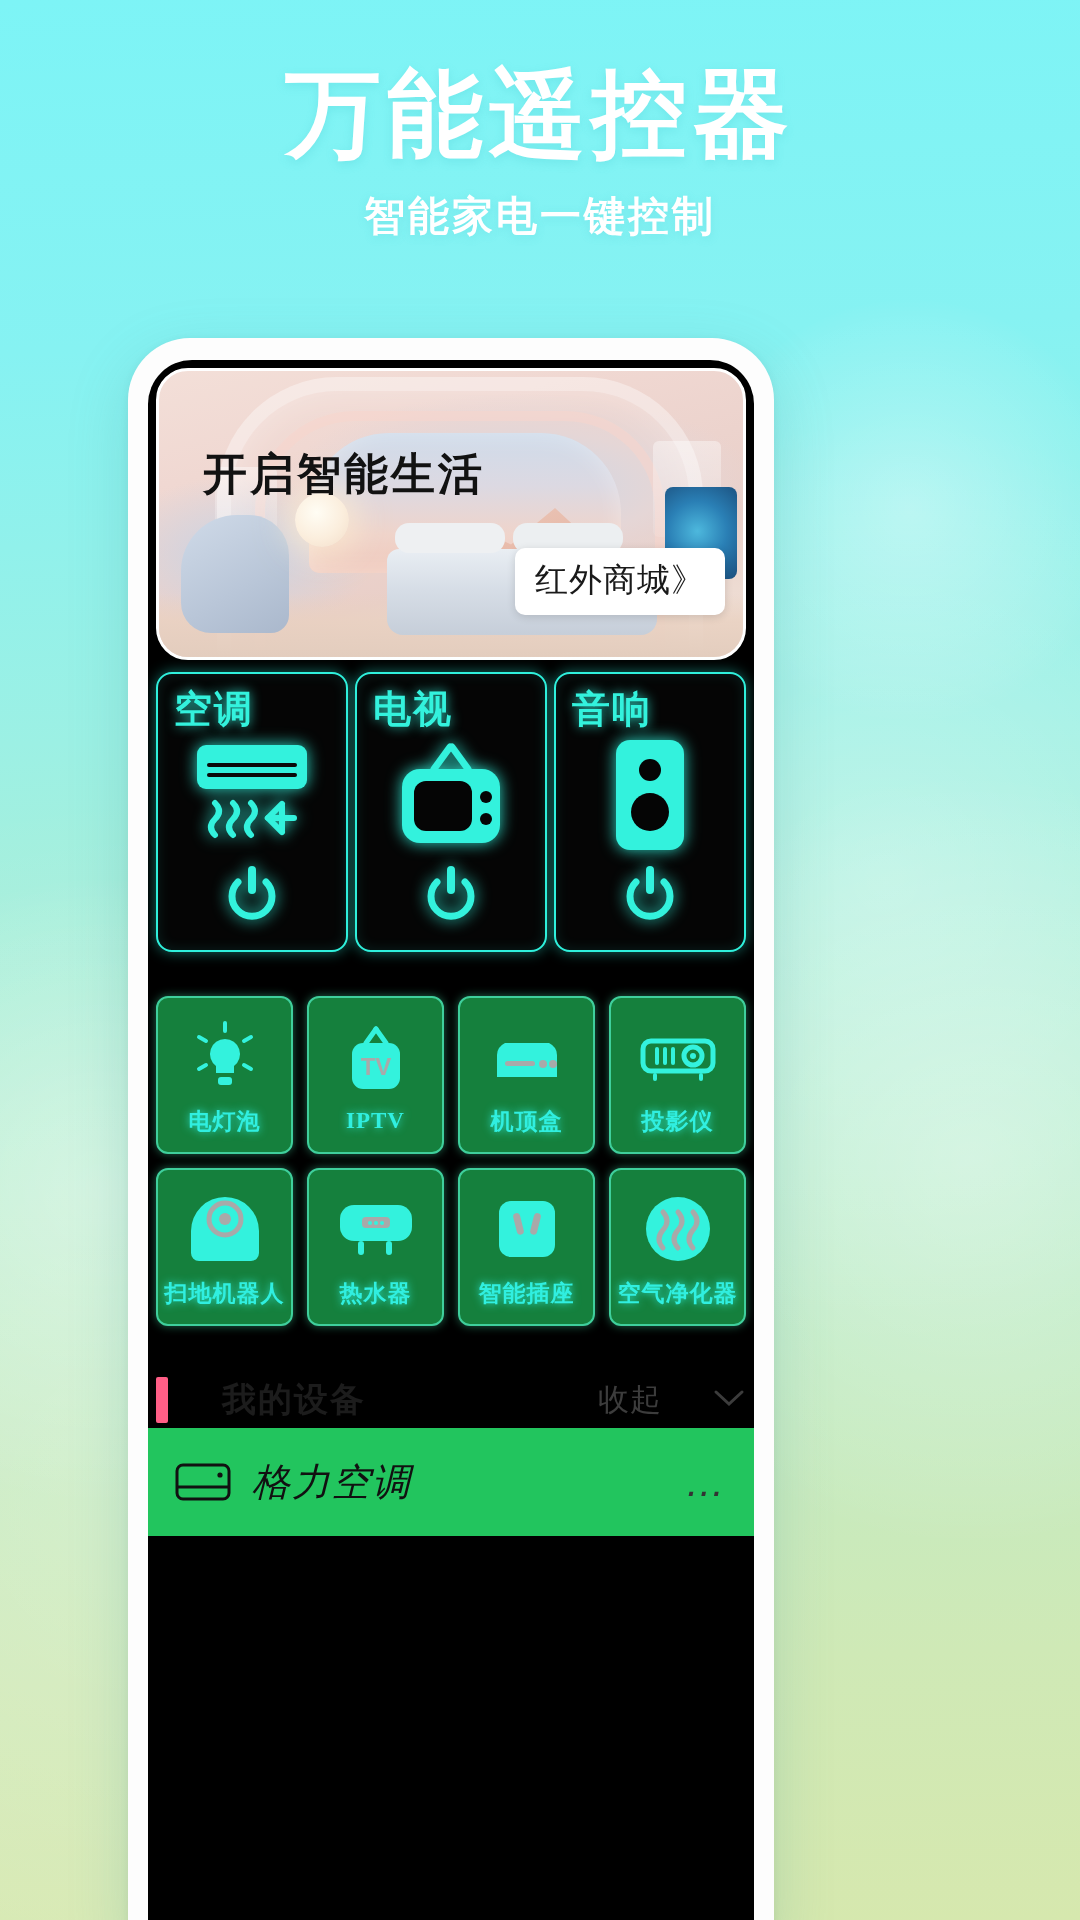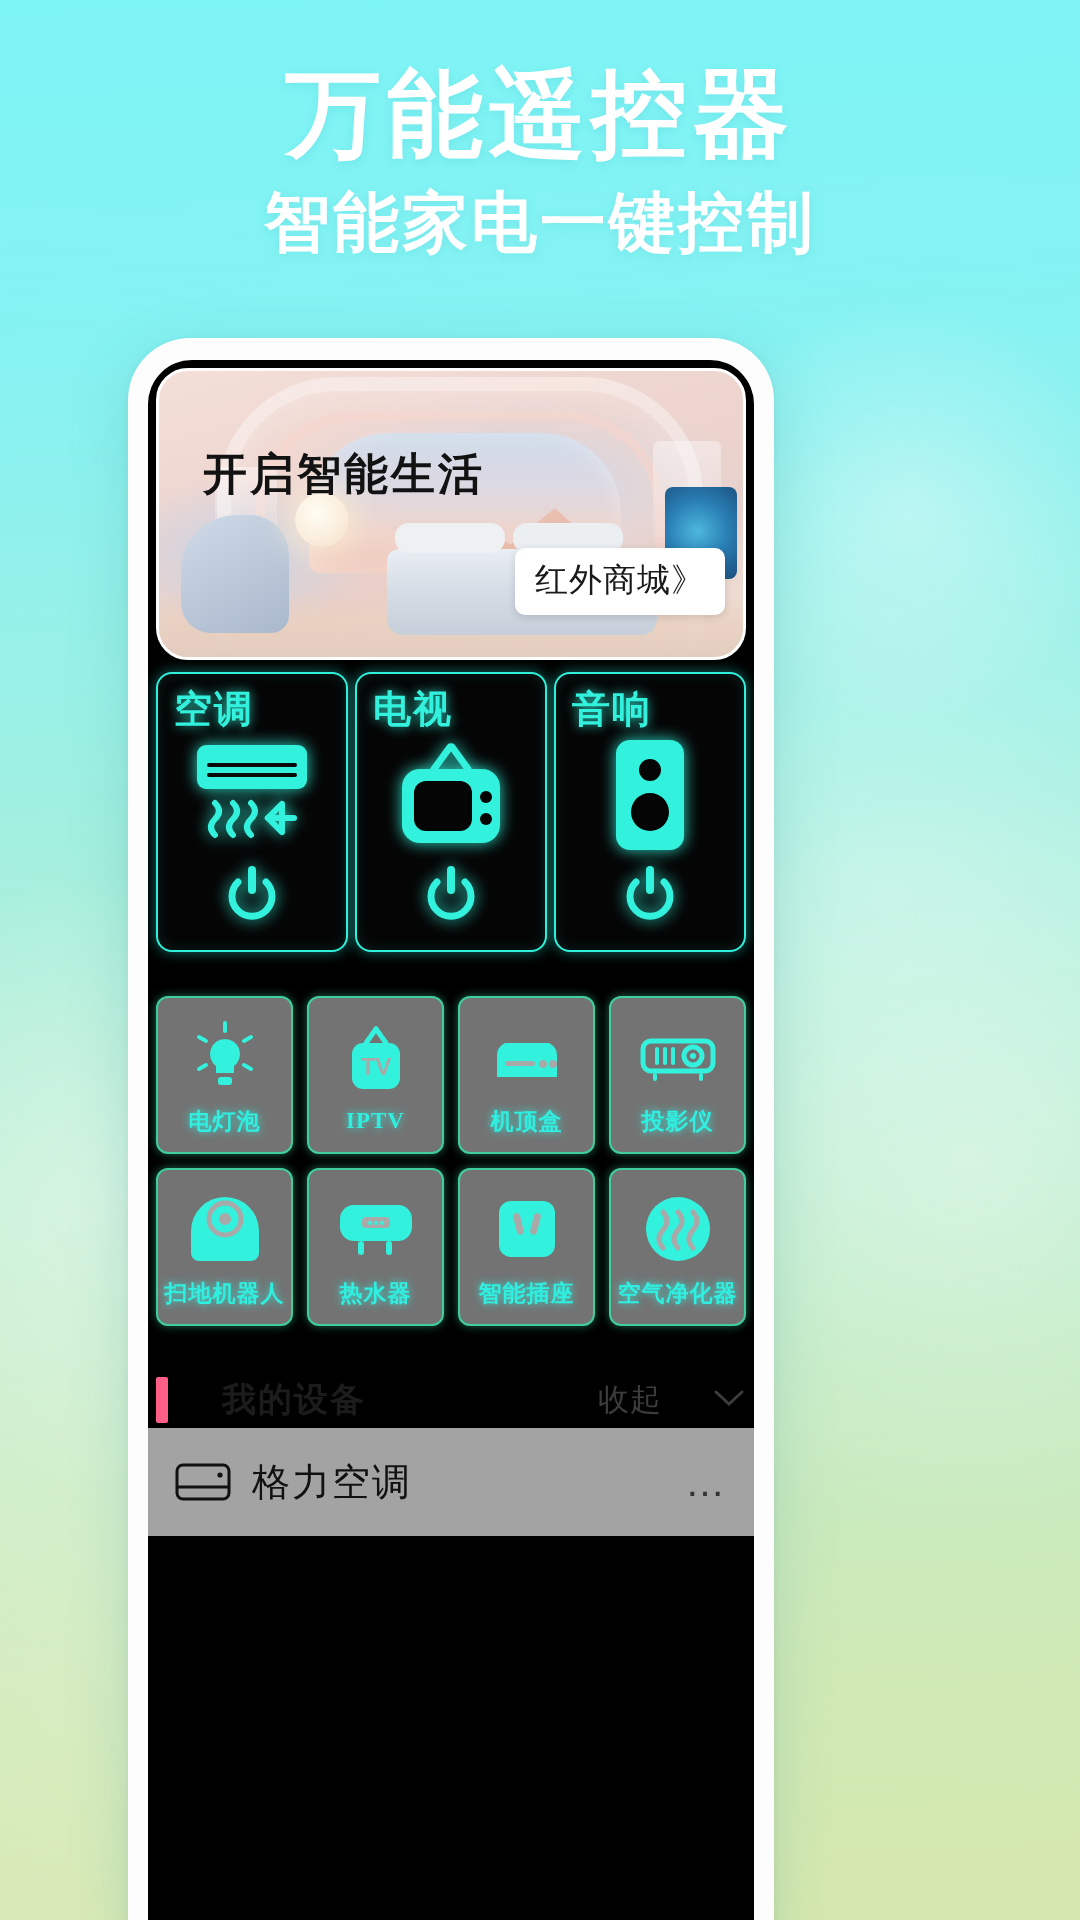--- a/index.html
+++ b/index.html
@@ -29,22 +29,22 @@
   
   .header { position: absolute; top: 10px; left: 0; width: 1080px; text-align: center; }
   .title {
     margin-top: 52px;
     font-size: 96px; line-height: 1.08;
     font-weight: bold; color: #ffffff;
     letter-spacing: 6px;
     text-shadow: 0 3px 10px rgba(70,200,210,0.28);
   }
   .subtitle {
-    margin-top: 20px;
-    font-size: 66px; line-height: 1.1;
+    margin-top: 28px;
+    font-size: 41px; line-height: 1.1;
     font-weight: bold; color: #ffffff;
     letter-spacing: 3px;
     text-shadow: 0 2px 8px rgba(70,200,210,0.25);
   }
 
   
   .phone {
     position: absolute; left: 128px; top: 338px;
     width: 646px; height: 1600px;
     background: #fdfdfd;
@@ -191,21 +191,21 @@
     position: absolute; left: 0; right: 0; bottom: 22px;
     display: flex; align-items: center; justify-content: center;
   }
   .neon { filter: drop-shadow(0 0 8px rgba(51,242,221,0.9)); }
 
   
   .grid-wrap { margin: 44px 8px 0 8px; }
   .grid-row { display: flex; gap: 14px; margin-bottom: 14px; }
   .tile {
     flex: 1; height: 158px;
-    background: #737373;
+    background: #15803d;
     border: 2px solid #3fcf9c;
     border-radius: 12px;
     box-shadow: 0 0 10px rgba(63,207,156,0.5);
     display: flex; flex-direction: column;
     align-items: center; justify-content: center;
     gap: 6px;
   }
   .tile-icon { height: 86px; display: flex; align-items: center; justify-content: center; }
   .tile-label {
     font-size: 23px; font-weight: bold; color: #30efe0;
@@ -230,21 +230,22 @@
   }
   .mydev-spacer { flex: 1; }
   .collapse-txt { font-size: 31px; color: #3c3c3c; letter-spacing: 1px; }
   .chev { margin-left: 10px; }
 
   .dev-list { background: #f4f4f4; }
   .dev-item {
     display: flex; align-items: center;
     height: 108px;
     padding: 0 26px;
-    background: #a3a3a3;
+    background: #22c55e;
+    font-style: italic;
   }
   .dev-icon { width: 64px; display: flex; align-items: center; }
   .dev-name { font-size: 38px; color: #111; margin-left: 14px; letter-spacing: 2px; }
   .dev-spacer { flex: 1; }
   .dots { font-size: 40px; color: #333; letter-spacing: 3px; line-height: 0.5; }
   .dev-tail { height: 120px; background: #000; }
 </style>
 </head>
 <body>
 

